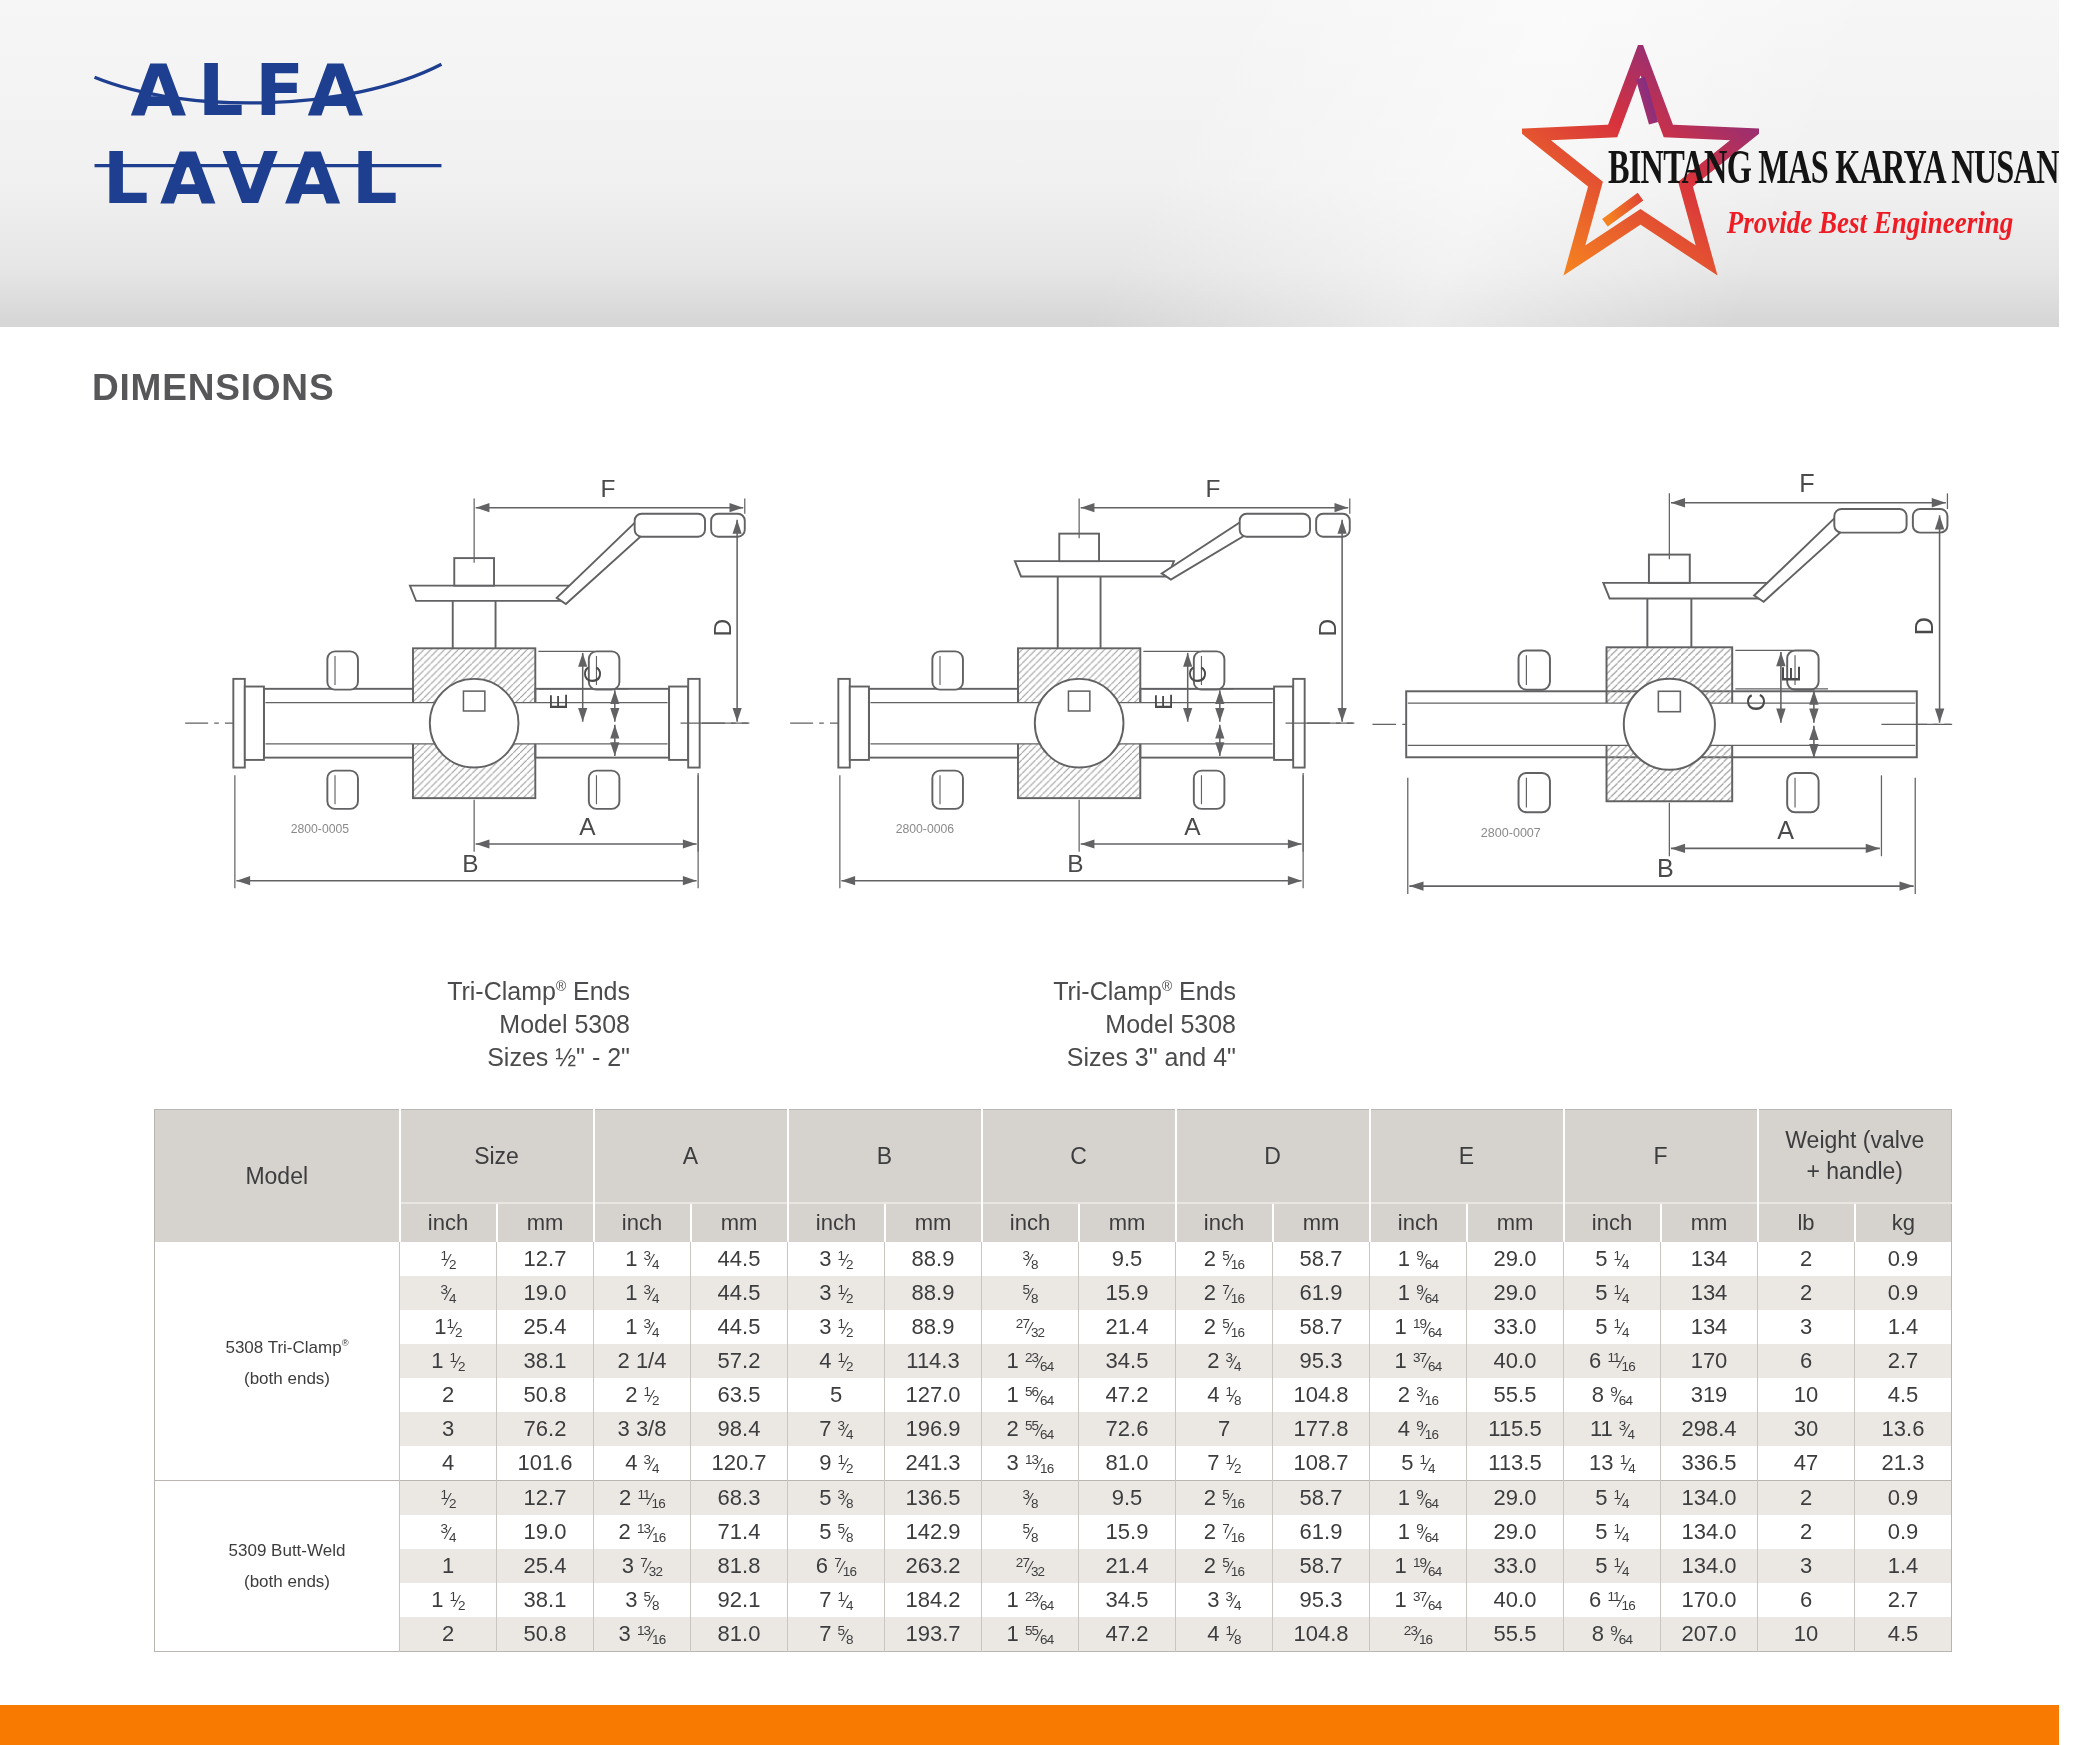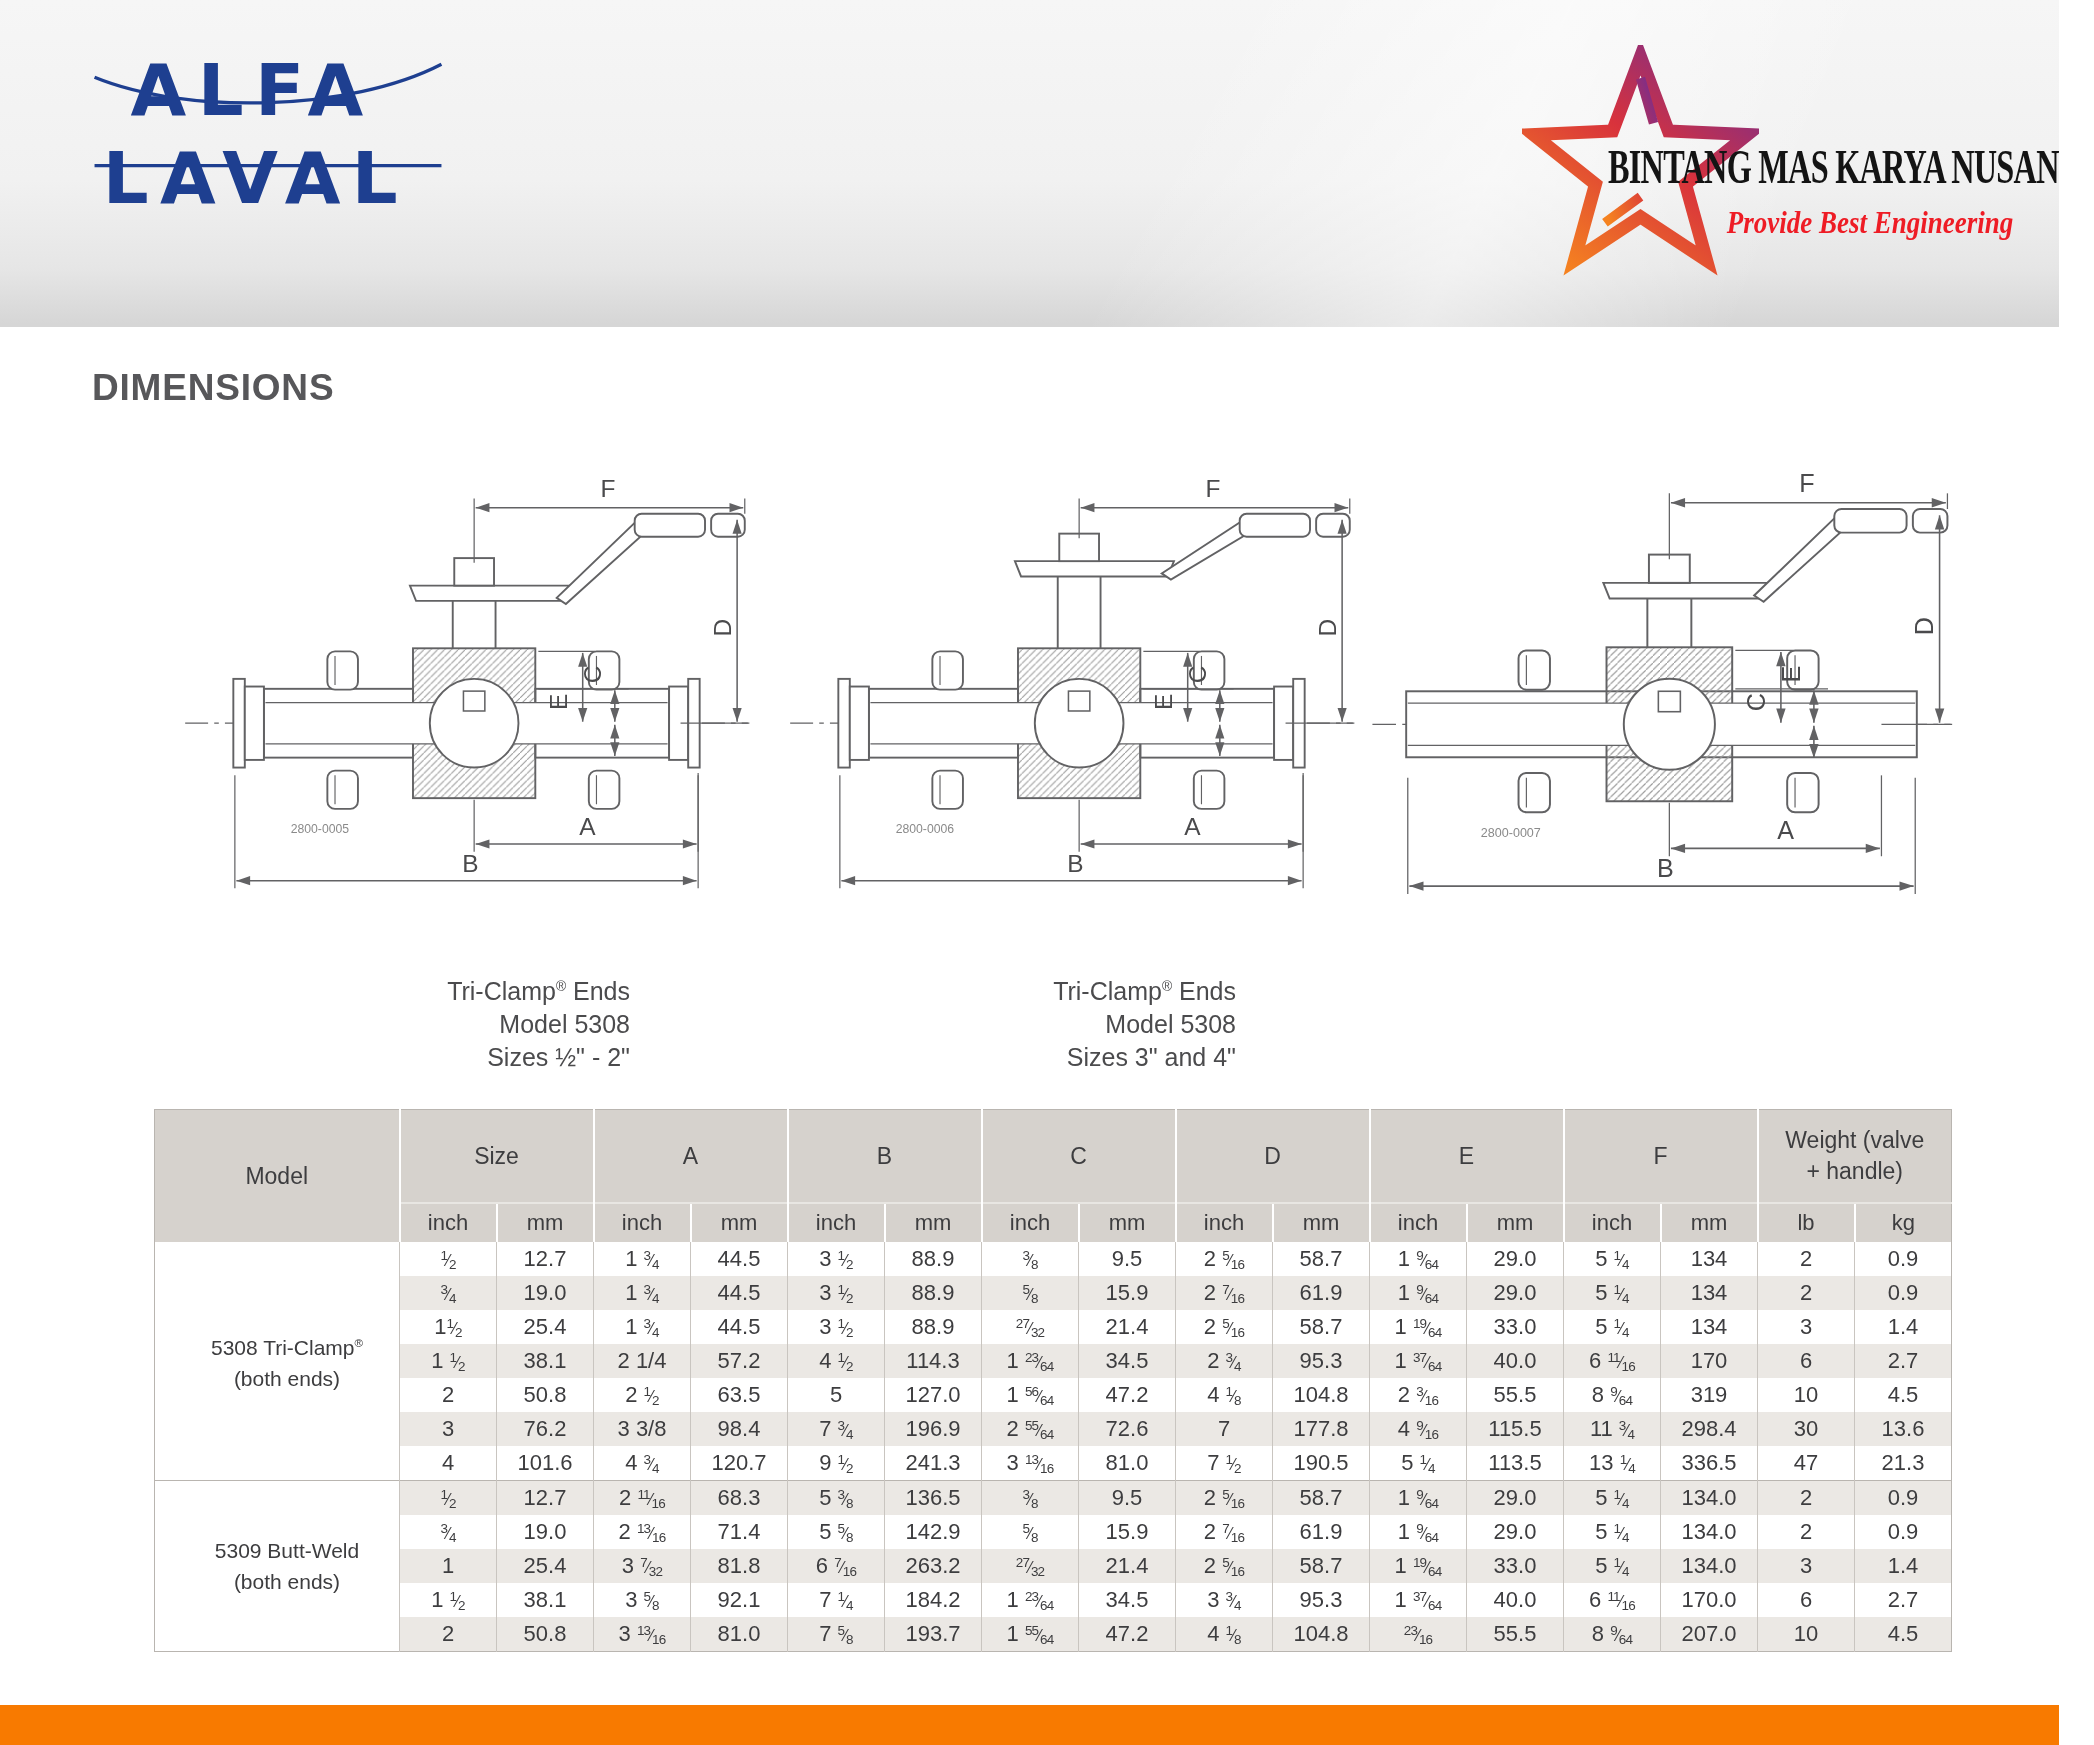--- a/index.html
+++ b/index.html
@@ -43,21 +43,21 @@
   .tablewrap{position:absolute;left:154px;top:1109px;width:1792px;}
   table.dims{border-collapse:collapse;table-layout:fixed;width:1792px;
              font-size:22px;color:#3d3d3f;border:1.6px solid #b9b5b0;}
   table.dims th,table.dims td{padding:0;text-align:center;vertical-align:middle;
              overflow:hidden;white-space:nowrap;}
   thead th{background:#d6d2cd;font-weight:normal;border-left:2.5px solid #ffffff;}
   thead tr.grp th{height:92px;font-size:23px;}
   thead tr.sub th{height:38px;border-top:2.5px solid #e8e6e2;}
   thead th.model-h{border-left:none;}
   tbody td{height:34px;border-left:1.6px solid #c9c5c0;}
-  tbody td.model-cell{background:#ffffff;border-left:none;line-height:38px;font-size:21px;padding-left:20px;}
+  tbody td.model-cell{background:#ffffff;border-left:none;line-height:38px;font-size:17px;padding-left:20px;}
   tbody tr.shade td{background:#ebe8e4;}
   tbody tr.shade td.model-cell{background:#ffffff;}
   tbody tr.sect-start td{border-top:1.6px solid #b9b5b0;}
   .wrapcell{white-space:pre-line;line-height:31px;}
   .fr{display:inline-block;font-size:0.72em;letter-spacing:-0.8px;}
   .fr sup{font-size:0.85em;vertical-align:0.45em;}
   .fr sub{font-size:0.85em;vertical-align:-0.2em;}
   sup.reg{font-size:0.55em;}
 
   
@@ -510,21 +510,21 @@
           <tr class="">
             <td>4</td>
             <td>101.6</td>
             <td>4 <span class="fr"><sup>3</sup>⁄<sub>4</sub></span></td>
             <td>120.7</td>
             <td>9 <span class="fr"><sup>1</sup>⁄<sub>2</sub></span></td>
             <td>241.3</td>
             <td>3 <span class="fr"><sup>13</sup>⁄<sub>16</sub></span></td>
             <td>81.0</td>
             <td>7 <span class="fr"><sup>1</sup>⁄<sub>2</sub></span></td>
-            <td>190.5</td>
+            <td>108.7</td>
             <td>5 <span class="fr"><sup>1</sup>⁄<sub>4</sub></span></td>
             <td>113.5</td>
             <td>13 <span class="fr"><sup>1</sup>⁄<sub>4</sub></span></td>
             <td>336.5</td>
             <td>47</td>
             <td>21.3</td>
           </tr>
           <tr class="shade sect-start">
             <td class="model-cell" rowspan="5">
                  <div class="wrapcell">5309 Butt-Weld

